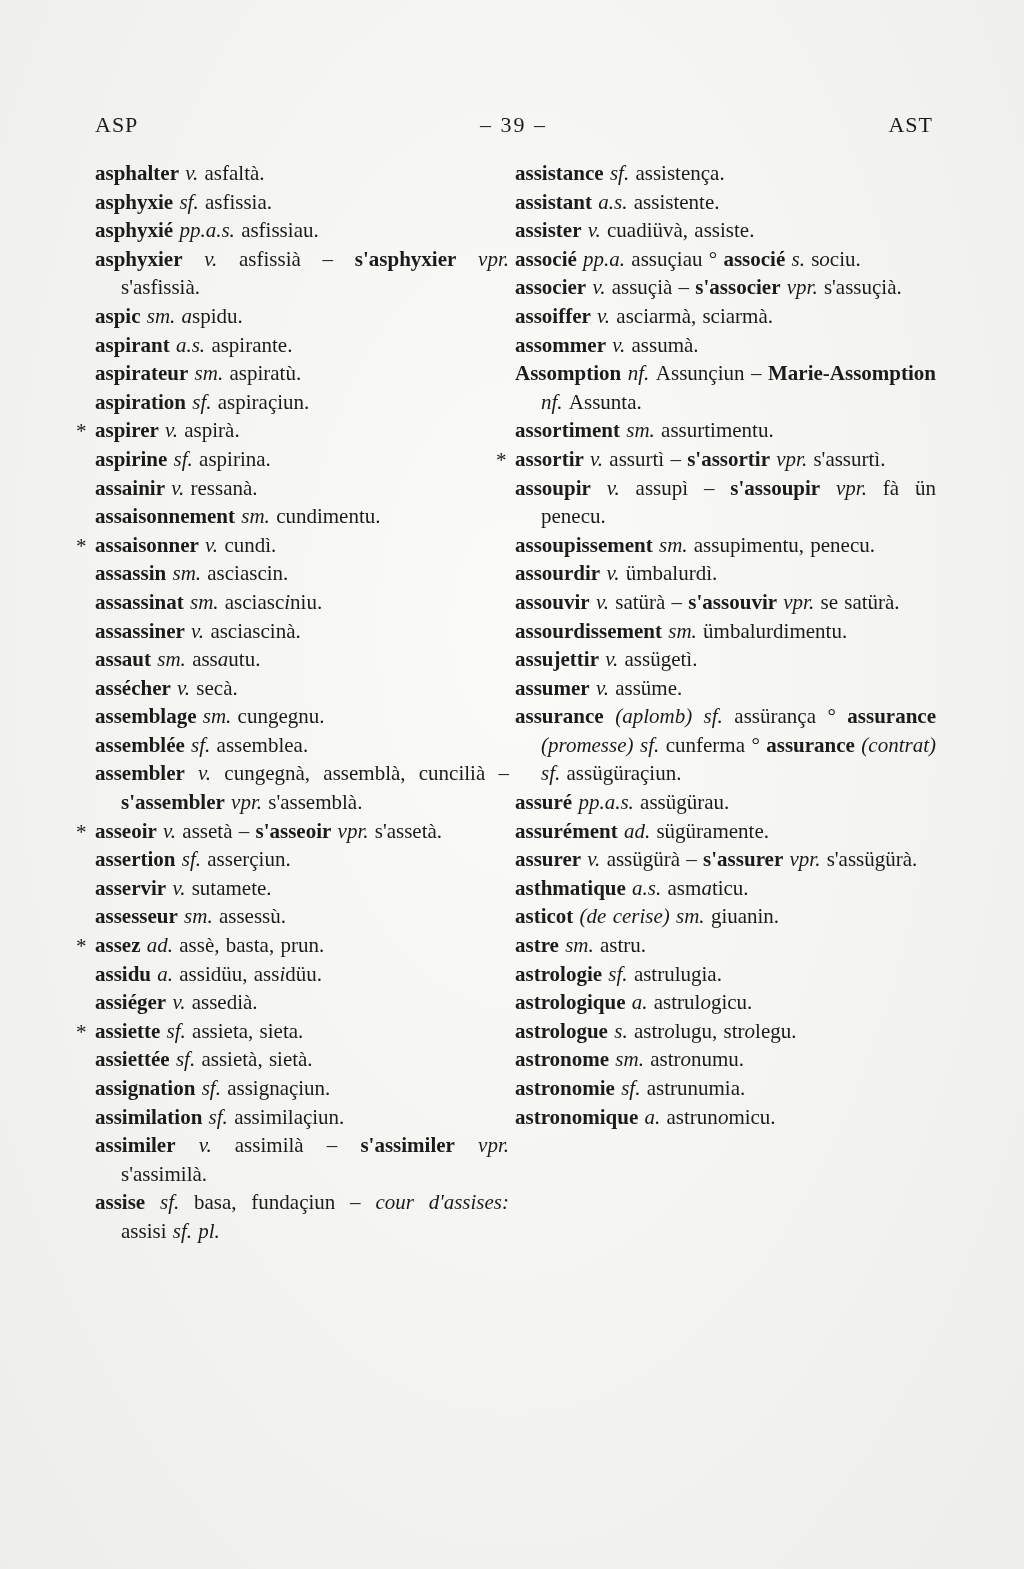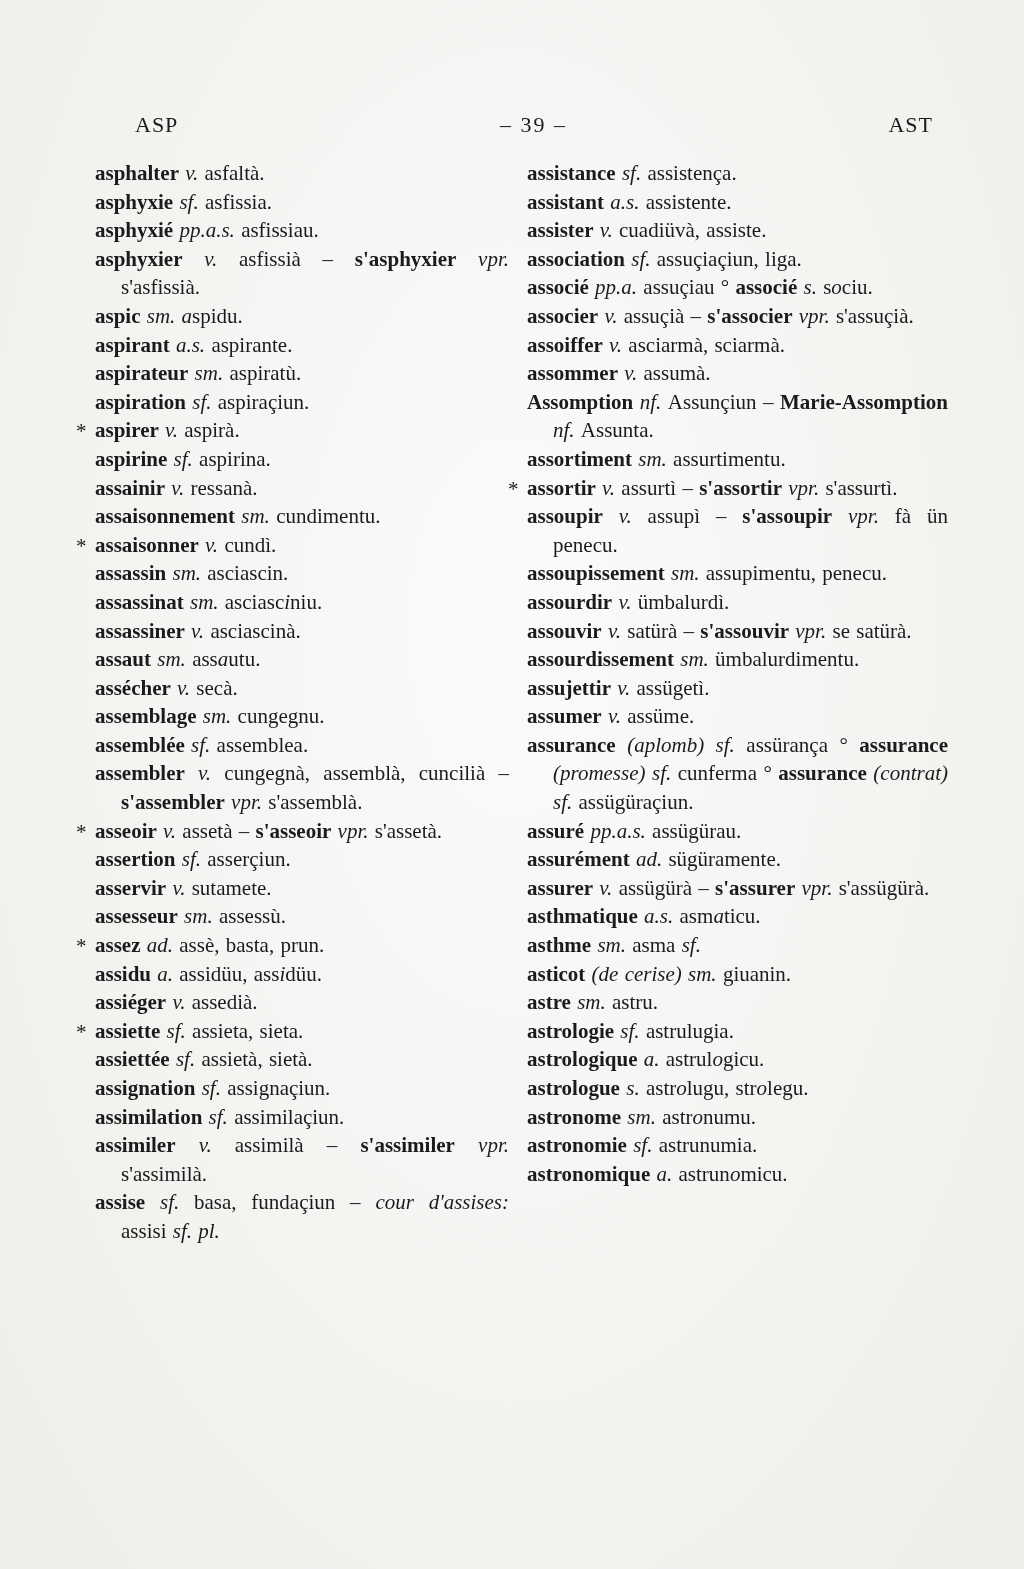--- a/index.html
+++ b/index.html
@@ -12,26 +12,26 @@
     width:1024px;height:1569px;
     background:var(--paper);
     background-image:radial-gradient(ellipse at 50% 40%, rgba(255,255,255,.55), rgba(0,0,0,.035));
     color:var(--ink);
     font-family:"Liberation Serif","DejaVu Serif",serif;
     overflow:hidden;
   }
   .header{
     position:absolute;top:112px;left:95px;right:91px;
     display:flex;justify-content:space-between;align-items:baseline;
-    font-size:22px;letter-spacing:1px;margin-left:40px;
+    font-size:22px;letter-spacing:1px;
   }
   .header .pageno{letter-spacing:2px;}
   .columns{
     position:absolute;top:159px;left:95px;
-    display:flex;gap:18px;
+    display:flex;gap:6px;
   }
   .col{width:414px;}
   .col.right{width:421px;}
   .entry{
     font-size:21px;
     line-height:28.6px;
     text-align:justify;
     padding-left:26px;
     text-indent:-26px;
     position:relative;
@@ -89,41 +89,39 @@
         <div class="entry"><span class="seg-b">assiettée</span><span class="seg-i"> sf. </span><span class="seg-r">assietà, sietà.</span></div>
         <div class="entry"><span class="seg-b">assignation</span><span class="seg-i"> sf. </span><span class="seg-r">assignaçiun.</span></div>
         <div class="entry"><span class="seg-b">assimilation</span><span class="seg-i"> sf. </span><span class="seg-r">assimilaçiun.</span></div>
         <div class="entry"><span class="seg-b">assimiler</span><span class="seg-i"> v. </span><span class="seg-r">assimilà – </span><span class="seg-b">s'assimiler</span><span class="seg-i"> vpr. </span><span class="seg-r">s'assimilà.</span></div>
         <div class="entry"><span class="seg-b">assise</span><span class="seg-i"> sf. </span><span class="seg-r">basa, fundaçiun – </span><span class="seg-i">cour d'assises: </span><span class="seg-r">assisi </span><span class="seg-i">sf. pl.</span></div>
       </div>
     <div class="col right" id="col-right">
         <div class="entry"><span class="seg-b">assistance</span><span class="seg-i"> sf. </span><span class="seg-r">assistença.</span></div>
         <div class="entry"><span class="seg-b">assistant</span><span class="seg-i"> a.s. </span><span class="seg-r">assistente.</span></div>
         <div class="entry"><span class="seg-b">assister</span><span class="seg-i"> v. </span><span class="seg-r">cuadiüvà, assiste.</span></div>
-        <div class="entry"><span class="seg-b">association</span><span class="seg-i"> sf. </span><span class="seg-r">assuçiaçiun, liga.</span></div>
         <div class="entry"><span class="seg-b">associé</span><span class="seg-i"> pp.a. </span><span class="seg-r">assuçiau ° </span><span class="seg-b">associé</span><span class="seg-i"> s. </span><span class="seg-r">s</span><span class="seg-i">o</span><span class="seg-r">ciu.</span></div>
         <div class="entry"><span class="seg-b">associer</span><span class="seg-i"> v. </span><span class="seg-r">assuçià – </span><span class="seg-b">s'associer</span><span class="seg-i"> vpr. </span><span class="seg-r">s'assuçià.</span></div>
         <div class="entry"><span class="seg-b">assoiffer</span><span class="seg-i"> v. </span><span class="seg-r">asciarmà, sciarmà.</span></div>
         <div class="entry"><span class="seg-b">assommer</span><span class="seg-i"> v. </span><span class="seg-r">assumà.</span></div>
         <div class="entry"><span class="seg-b">Assomption</span><span class="seg-i"> nf. </span><span class="seg-r">Assunçiun – </span><span class="seg-b">Marie-Assomption</span><span class="seg-i"> nf. </span><span class="seg-r">Assunta.</span></div>
         <div class="entry"><span class="seg-b">assortiment</span><span class="seg-i"> sm. </span><span class="seg-r">assurtimentu.</span></div>
         <div class="entry"><span class="star">*</span><span class="seg-b">assortir</span><span class="seg-i"> v. </span><span class="seg-r">assurtì – </span><span class="seg-b">s'assortir</span><span class="seg-i"> vpr. </span><span class="seg-r">s'assurtì.</span></div>
         <div class="entry"><span class="seg-b">assoupir</span><span class="seg-i"> v. </span><span class="seg-r">assupì – </span><span class="seg-b">s'assoupir</span><span class="seg-i"> vpr. </span><span class="seg-r">fà ün penecu.</span></div>
         <div class="entry"><span class="seg-b">assoupissement</span><span class="seg-i"> sm. </span><span class="seg-r">assupimentu, penecu.</span></div>
         <div class="entry"><span class="seg-b">assourdir</span><span class="seg-i"> v. </span><span class="seg-r">ümbalurdì.</span></div>
         <div class="entry"><span class="seg-b">assouvir</span><span class="seg-i"> v. </span><span class="seg-r">satürà – </span><span class="seg-b">s'assouvir</span><span class="seg-i"> vpr. </span><span class="seg-r">se satürà.</span></div>
         <div class="entry"><span class="seg-b">assourdissement</span><span class="seg-i"> sm. </span><span class="seg-r">ümbalurdimentu.</span></div>
         <div class="entry"><span class="seg-b">assujettir</span><span class="seg-i"> v. </span><span class="seg-r">assügetì.</span></div>
         <div class="entry"><span class="seg-b">assumer</span><span class="seg-i"> v. </span><span class="seg-r">assüme.</span></div>
         <div class="entry"><span class="seg-b">assurance</span><span class="seg-i"> (aplomb) sf. </span><span class="seg-r">assürança ° </span><span class="seg-b">assurance</span><span class="seg-i"> (promesse) sf. </span><span class="seg-r">cunferma ° </span><span class="seg-b">assurance</span><span class="seg-i"> (contrat) sf. </span><span class="seg-r">assügüraçiun.</span></div>
         <div class="entry"><span class="seg-b">assuré</span><span class="seg-i"> pp.a.s. </span><span class="seg-r">assügürau.</span></div>
         <div class="entry"><span class="seg-b">assurément</span><span class="seg-i"> ad. </span><span class="seg-r">sügüramente.</span></div>
         <div class="entry"><span class="seg-b">assurer</span><span class="seg-i"> v. </span><span class="seg-r">assügürà – </span><span class="seg-b">s'assurer</span><span class="seg-i"> vpr. </span><span class="seg-r">s'assügürà.</span></div>
         <div class="entry"><span class="seg-b">asthmatique</span><span class="seg-i"> a.s. </span><span class="seg-r">asm</span><span class="seg-i">a</span><span class="seg-r">ticu.</span></div>
-        <div class="entry"><span class="seg-b">asthme</span><span class="seg-i"> sm. </span><span class="seg-r">asma </span><span class="seg-i">sf.</span></div>
         <div class="entry"><span class="seg-b">asticot</span><span class="seg-i"> (de cerise) sm. </span><span class="seg-r">giuanin.</span></div>
         <div class="entry"><span class="seg-b">astre</span><span class="seg-i"> sm. </span><span class="seg-r">astru.</span></div>
         <div class="entry"><span class="seg-b">astrologie</span><span class="seg-i"> sf. </span><span class="seg-r">astrulugia.</span></div>
         <div class="entry"><span class="seg-b">astrologique</span><span class="seg-i"> a. </span><span class="seg-r">astrul</span><span class="seg-i">o</span><span class="seg-r">gicu.</span></div>
         <div class="entry"><span class="seg-b">astrologue</span><span class="seg-i"> s. </span><span class="seg-r">astr</span><span class="seg-i">o</span><span class="seg-r">lugu, str</span><span class="seg-i">o</span><span class="seg-r">legu.</span></div>
         <div class="entry"><span class="seg-b">astronome</span><span class="seg-i"> sm. </span><span class="seg-r">astr</span><span class="seg-i">o</span><span class="seg-r">numu.</span></div>
         <div class="entry"><span class="seg-b">astronomie</span><span class="seg-i"> sf. </span><span class="seg-r">astrunumia.</span></div>
         <div class="entry"><span class="seg-b">astronomique</span><span class="seg-i"> a. </span><span class="seg-r">astrun</span><span class="seg-i">o</span><span class="seg-r">micu.</span></div>
       </div>
   </div>

